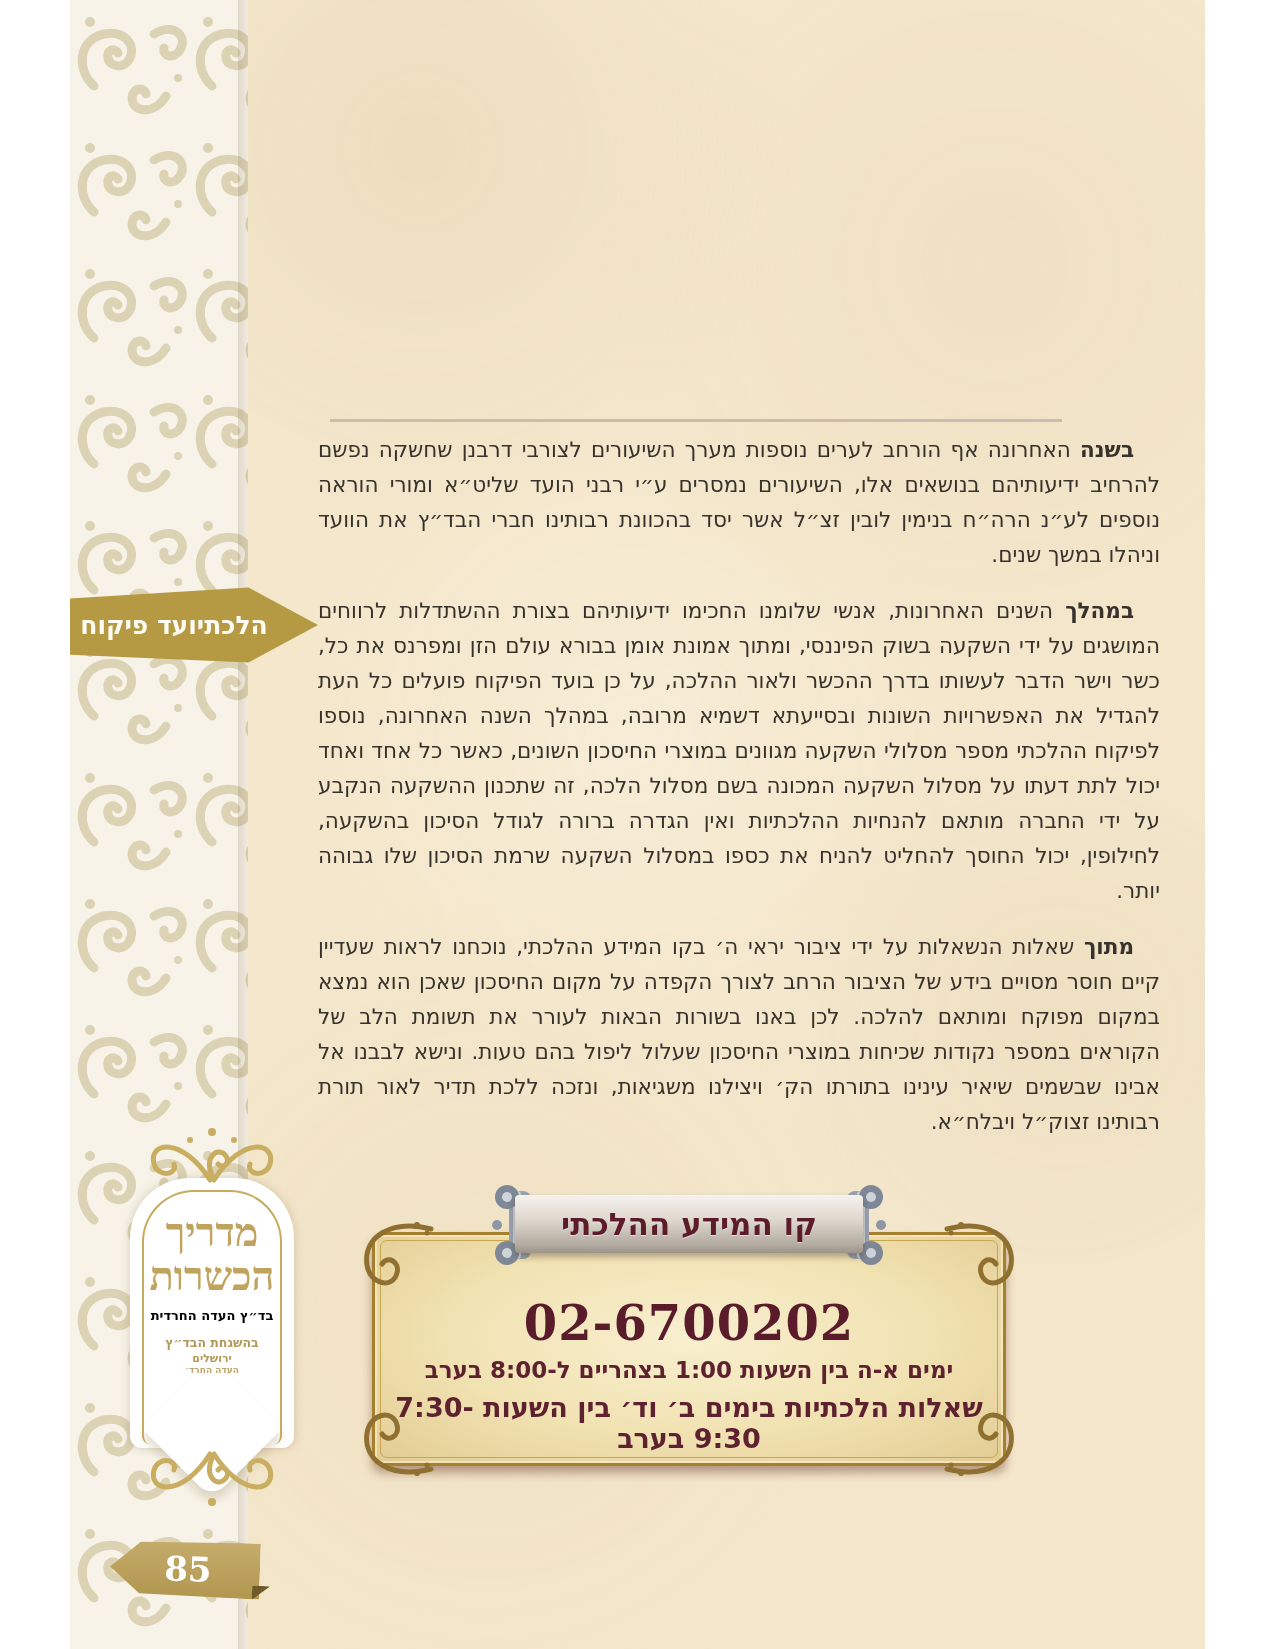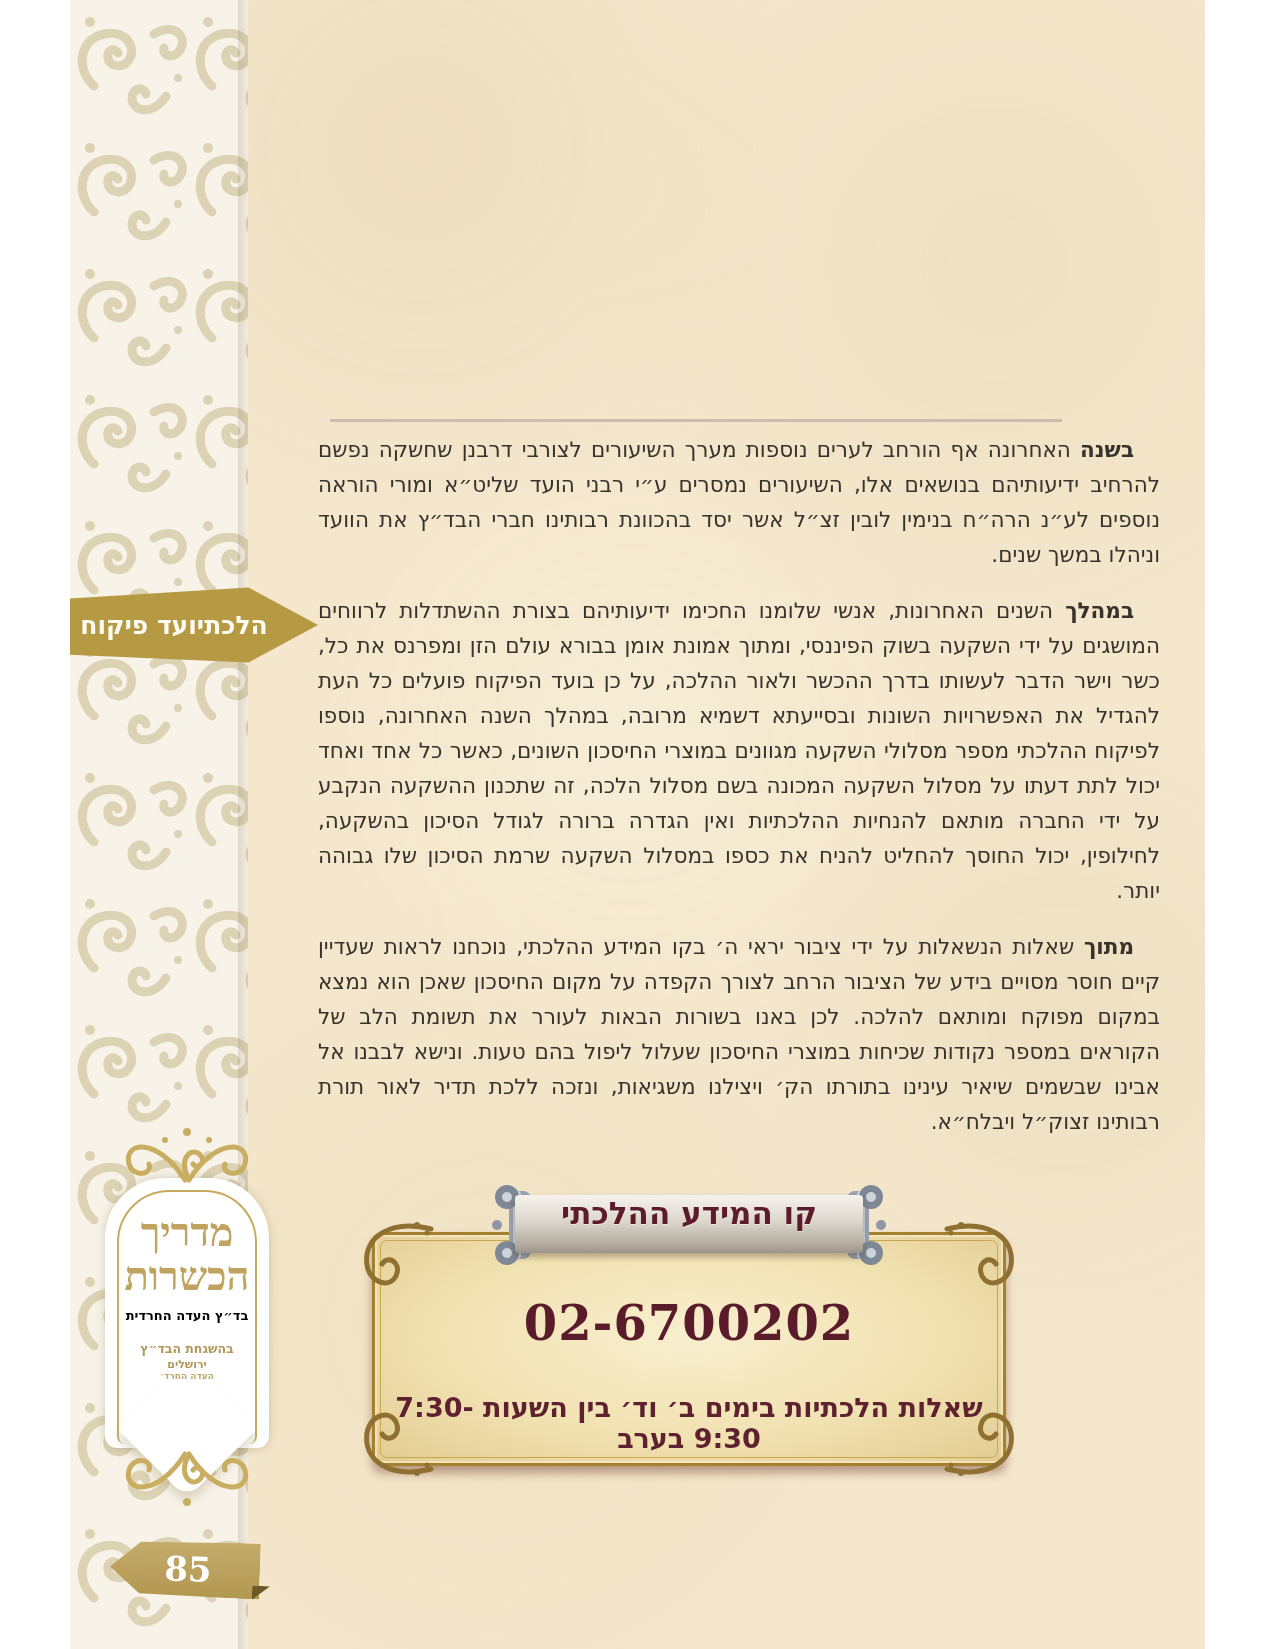--- a/index.html
+++ b/index.html
@@ -46,47 +46,47 @@
   .corner.tl{left:-18px;top:-16px;}
   .corner.tr{right:-18px;top:-16px;transform:scaleX(-1);}
   .corner.bl{left:-18px;bottom:-16px;transform:scaleY(-1);}
   .corner.br{right:-18px;bottom:-16px;transform:scale(-1,-1);}
 
   
   .banner{position:absolute;left:50%;top:-52px;transform:translateX(-50%);width:400px;height:84px;}
   .banner-band{position:absolute;left:26px;right:26px;top:12px;height:58px;border-radius:4px;
     background:linear-gradient(to bottom,#f6f3ee 0%,#ddd6cc 45%,#b4aca1 85%,#9c948a 100%);
     box-shadow:0 4px 6px rgba(60,40,30,.35);
-    display:flex;justify-content:center;}
+    display:flex;align-items:center;justify-content:center;}
   .banner-title{color:#5c1c2b;font-weight:bold;font-size:31px;direction:rtl;text-shadow:0 1px 0 rgba(255,255,255,.5);}
   .scroll-end{position:absolute;top:0;width:56px;height:84px;}
   .scroll-end.left{left:-2px;}
   .scroll-end.right{right:-2px;transform:scaleX(-1);}
 
   
   .phone{position:absolute;left:0;right:0;top:60px;text-align:center;
     font-family:"DejaVu Serif",serif;font-weight:bold;font-size:48px;color:#5a1c2b;
     letter-spacing:1px;direction:ltr;}
   .schedule{position:absolute;left:0;right:0;text-align:center;direction:rtl;
     font-weight:bold;color:#5e2130;}
   .schedule.s1{top:122px;font-size:23px;}
   .schedule.s2{top:157px;font-size:27px;}
 
   
-  .emblem{position:absolute;left:95px;top:1126px;width:184px;height:390px;}
+  .emblem{position:absolute;left:120px;top:1126px;width:184px;height:390px;}
   .emblem-body{position:absolute;left:10px;top:52px;width:164px;height:270px;background:#ffffff;
     border-radius:60px 60px 12px 12px;box-shadow:0 0 10px rgba(150,130,90,.35);}
   .emblem-point{position:absolute;left:42px;top:252px;width:100px;height:100px;background:#ffffff;
     transform:rotate(45deg);border-radius:0 0 18px 0;box-shadow:6px 6px 8px rgba(150,130,90,.25);}
   .emblem-inner{position:absolute;left:22px;top:64px;width:136px;height:252px;
     border:2px solid #c6ab5e;border-radius:52px 52px 8px 8px;border-bottom:none;}
   .emblem-text{position:absolute;left:0;top:84px;width:184px;text-align:center;direction:rtl;color:#bfa35e;}
   .emblem-title{font-family:"DejaVu Serif",serif;font-weight:bold;font-size:40px;line-height:44px;}
   .emblem-sub{font-size:13px;font-weight:bold;margin-top:10px;color:#000000;}
-  .emblem-sup{font-size:12.5px;font-weight:bold;margin-top:18px;color:#b3985a;}
+  .emblem-sup{font-size:12.5px;font-weight:bold;margin-top:12px;color:#b3985a;}
   .emblem-city{font-size:11px;font-weight:bold;margin-top:2px;color:#b3985a;}
   .emblem-com{font-size:9px;font-weight:bold;color:#bfa76a;}
   .emblem-orn{position:absolute;left:12px;width:160px;height:70px;}
   .emblem-orn.top{top:-6px;}
   .emblem-orn.bottom{top:318px;transform:scaleY(-1);}
 
   
   .ribbon{position:absolute;left:110px;top:1541px;width:150px;height:56px;transform:rotate(2deg);
     background:linear-gradient(to bottom,#c6ac6c,#b1974f);
     clip-path:polygon(0 50%, 20% 4%, 100% 0, 100% 100%, 20% 96%);
@@ -179,20 +179,21 @@
         <circle cx="20" cy="70" r="12" fill="#7e8896"></circle>
           <circle cx="20" cy="70" r="5" fill="#cfd3da"></circle>
         <circle cx="10" cy="42" r="5" fill="#8d97a6"></circle>
       </svg>
       <div class="banner-band">
         <span class="banner-title">קו המידע ההלכתי</span>
       </div>
     </div>
 
     <div class="phone">02-6700202</div>
+    <div class="schedule s1">ימים א-ה בין השעות 1:00 בצהריים ל-8:00 בערב</div>
     <div class="schedule s2">שאלות הלכתיות בימים ב׳ וד׳ בין השעות 7:30-9:30 בערב</div>
   </div>
 
   <div class="emblem">
     <div class="emblem-body"></div>
     <div class="emblem-point"></div>
     <div class="emblem-inner"></div>
     <svg class="emblem-orn top" viewBox="0 0 160 70" aria-hidden="true">
       <g fill="none" stroke="#c9ae62" stroke-width="5" stroke-linecap="round">
         <path d="M78,60 C50,16 16,22 22,44 C26,58 46,55 42,44"></path>

